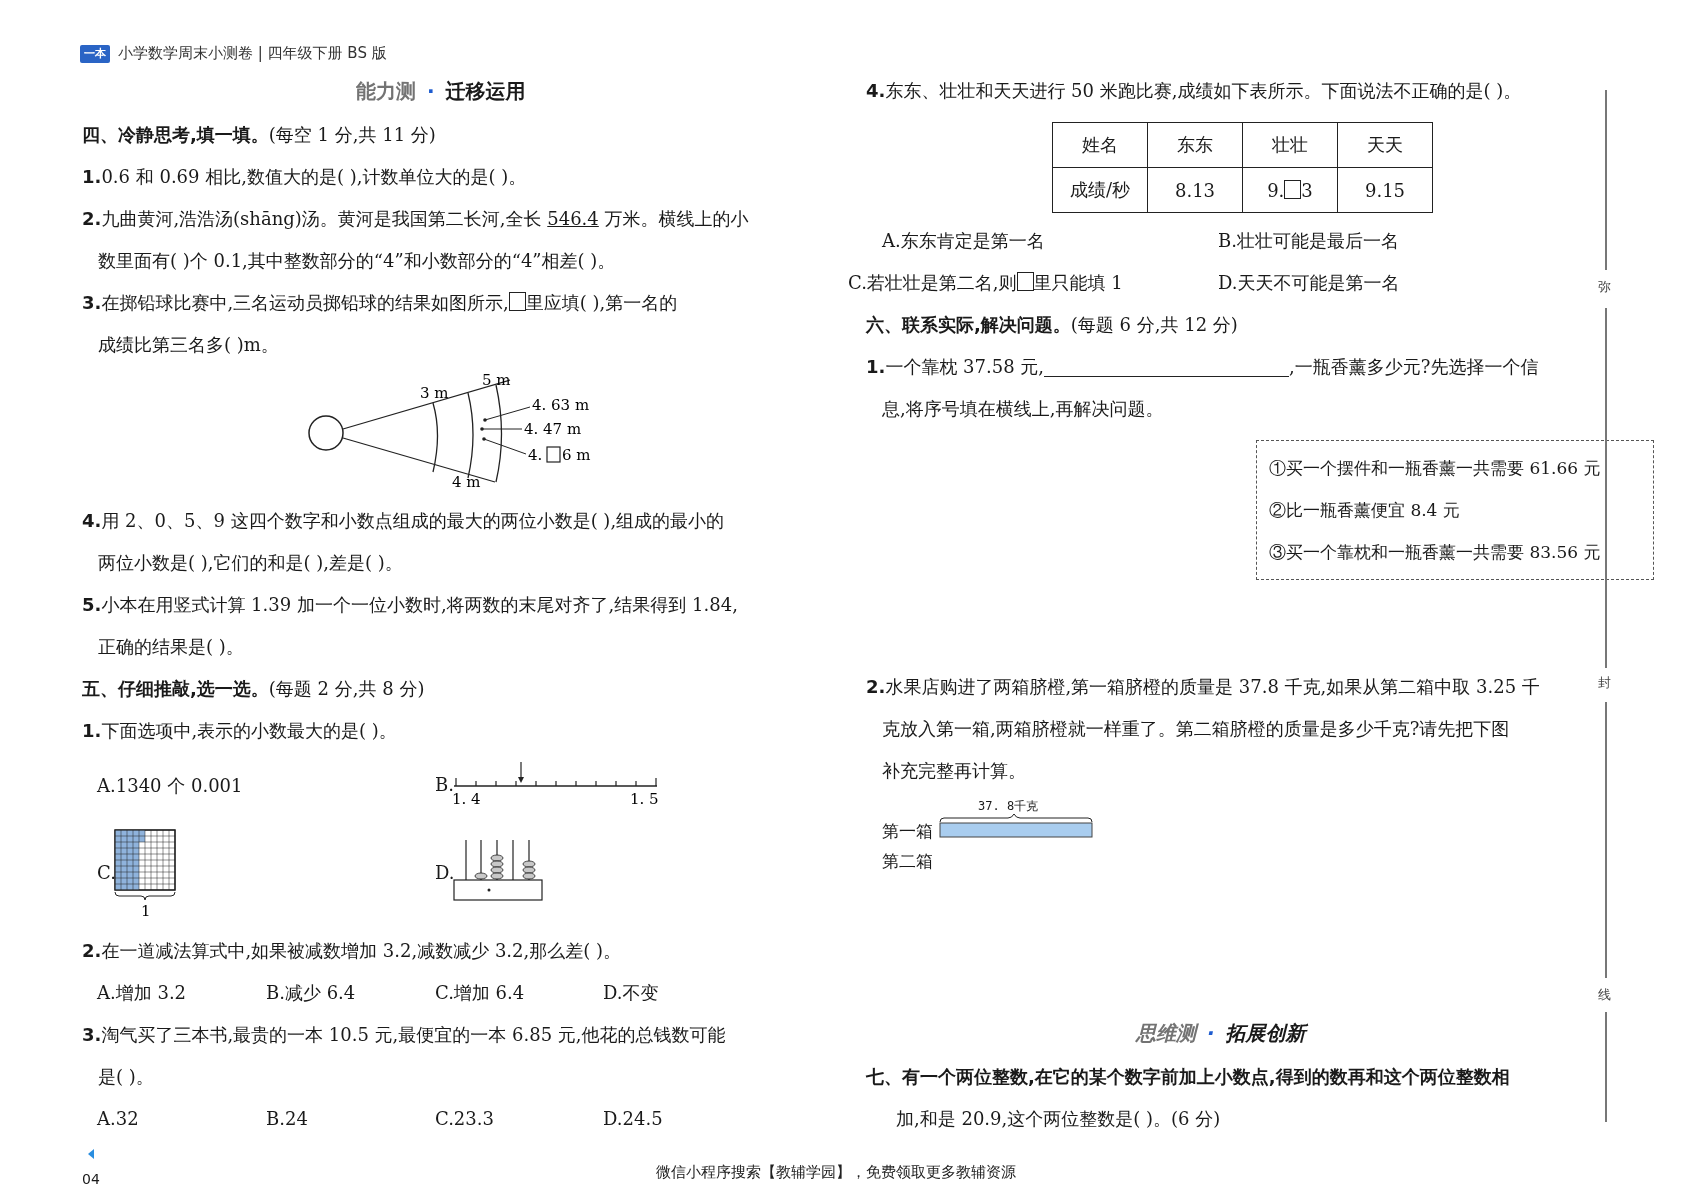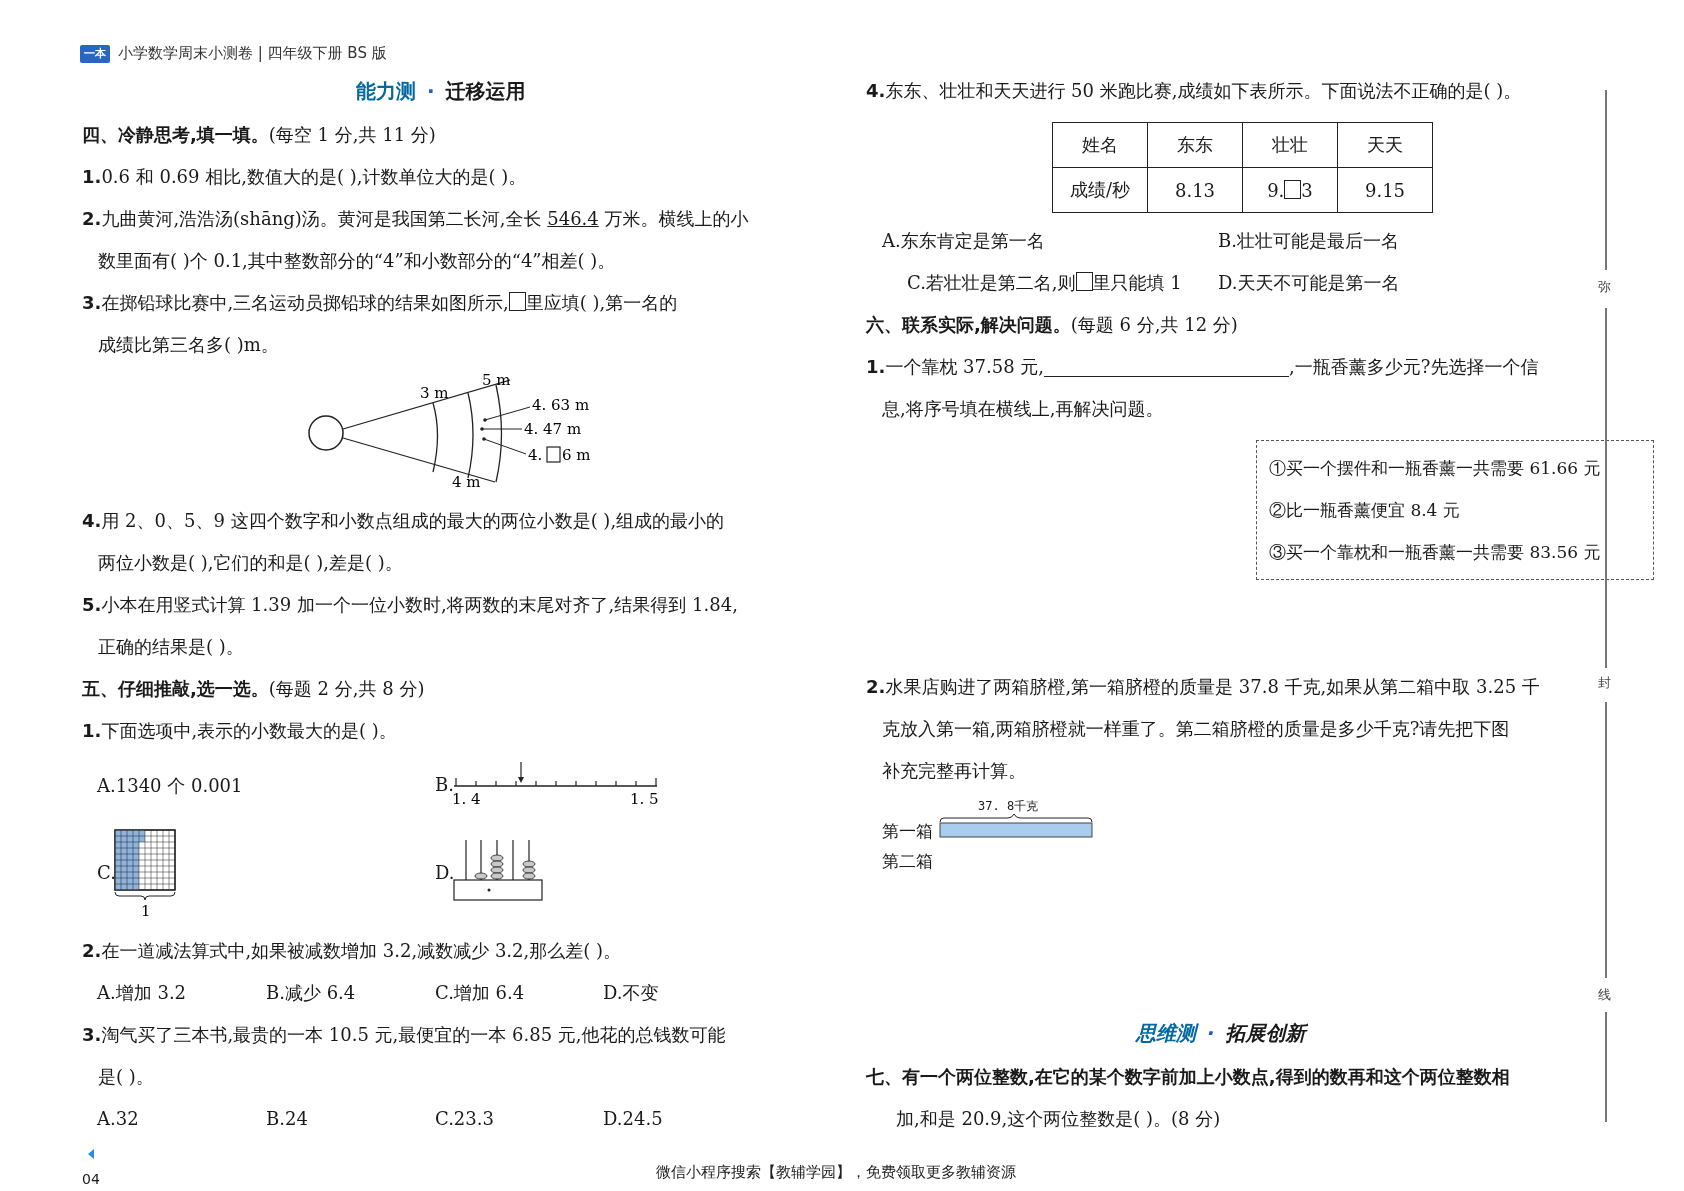--- a/index.html
+++ b/index.html
@@ -4,21 +4,21 @@
 <style>
   html,body{margin:0;padding:0;background:#fff;}
   body{width:1684px;height:1191px;position:relative;overflow:hidden;
        font-family:"DejaVu Serif","Liberation Serif",serif;color:#1a1a1a;}
   .abs{position:absolute;}
   .hdr{left:80px;top:44px;display:flex;align-items:center;gap:8px;
        font-family:"DejaVu Sans","Liberation Sans",sans-serif;font-size:15px;color:#333;}
   .logo{width:30px;height:18px;background:#2a64c5;border-radius:2px;color:#fff;
         font-size:11px;display:flex;align-items:center;justify-content:center;font-weight:bold;}
   .sec-title{font-family:"DejaVu Sans","Liberation Sans",sans-serif;font-weight:bold;font-size:20px;}
-  .sec-title .blue{color:#0369a1;}
+  .sec-title .blue{color:#737373;}
   .line{font-size:18px;line-height:42px;white-space:nowrap;}
   .bold-h{font-family:"DejaVu Sans","Liberation Sans",sans-serif;font-weight:bold;}
   .qn{font-family:"DejaVu Sans","Liberation Sans",sans-serif;font-weight:bold;}
   table.score{border-collapse:collapse;font-size:18px;}
   table.score td{border:1.5px solid #222;width:92px;height:42px;text-align:center;}
   .box{display:inline-block;width:15px;height:17px;border:1.3px solid #222;vertical-align:-2px;}
   .infobox{border:1.5px dashed #555;padding:6px 12px;font-size:17px;line-height:42px;}
   .binding{left:1605px;top:90px;width:2px;height:1030px;}
   .bind-seg{position:absolute;left:0;width:2px;background:#777;}
   .bind-label{position:absolute;left:-7px;font-family:"DejaVu Sans","Liberation Sans",sans-serif;font-size:13px;color:#444;}
@@ -211,21 +211,21 @@
   <tr>
     <td>成绩/秒</td>
     <td>8.13</td>
     <td><span>9.</span><span class="box"></span><span>3</span></td>
     <td>9.15</td>
   </tr>
 </tbody>
   </table>
 <div class="abs line" style="left:882px;top:220px;">A.东东肯定是第一名</div>
 <div class="abs line" style="left:1218px;top:220px;">B.壮壮可能是最后一名</div>
-<div class="abs line" style="left:907px;top:262px;text-align:right;">
+<div class="abs line" style="left:848px;top:262px;text-align:right;">
   <span>C.若壮壮是第二名,则</span><span class="box"></span><span>里只能填 1</span>
 </div>
 <div class="abs line" style="left:1218px;top:262px;">D.天天不可能是第一名</div>
 
 <div class="abs line" style="left:866px;top:304px;">
   <span class="bold-h">六、联系实际,解决问题。</span><span>(每题 6 分,共 12 分)</span>
 </div>
 <div class="abs line" style="left:866px;top:346px;">
   <span class="qn">1.</span><span>一个靠枕 37.58 元,</span><span class="fill-line"></span><span>,一瓶香薰多少元?先选择一个信</span>
 </div>
@@ -251,21 +251,21 @@
 <div class="abs" style="left:882px;top:850px;font-size:17px;">第二箱</div>
 
 <div class="abs sec-title" style="left:1136px;top:1020px;font-style:italic;">
   <span class="blue">思维测</span>
   <span style="color:#1e5ccf;margin:0 4px;">·</span>
   <span>拓展创新</span>
 </div>
 <div class="abs line" style="left:866px;top:1056px;">
   <span class="bold-h">七、有一个两位整数,在它的某个数字前加上小数点,得到的数再和这个两位整数相</span>
 </div>
-<div class="abs line" style="left:896px;top:1098px;">加,和是 20.9,这个两位整数是(          )。(8 分)</div>
+<div class="abs line" style="left:896px;top:1098px;">加,和是 20.9,这个两位整数是(          )。(6 分)</div>
 
 <div class="abs binding">
   <div class="bind-seg" style="top:0;height:180px;"></div>
   <div class="bind-label" style="top:188px;">弥</div>
   <div class="bind-seg" style="top:218px;height:360px;"></div>
   <div class="bind-label" style="top:584px;">封</div>
   <div class="bind-seg" style="top:612px;height:276px;"></div>
   <div class="bind-label" style="top:896px;">线</div>
   <div class="bind-seg" style="top:922px;height:110px;"></div>
 </div>

